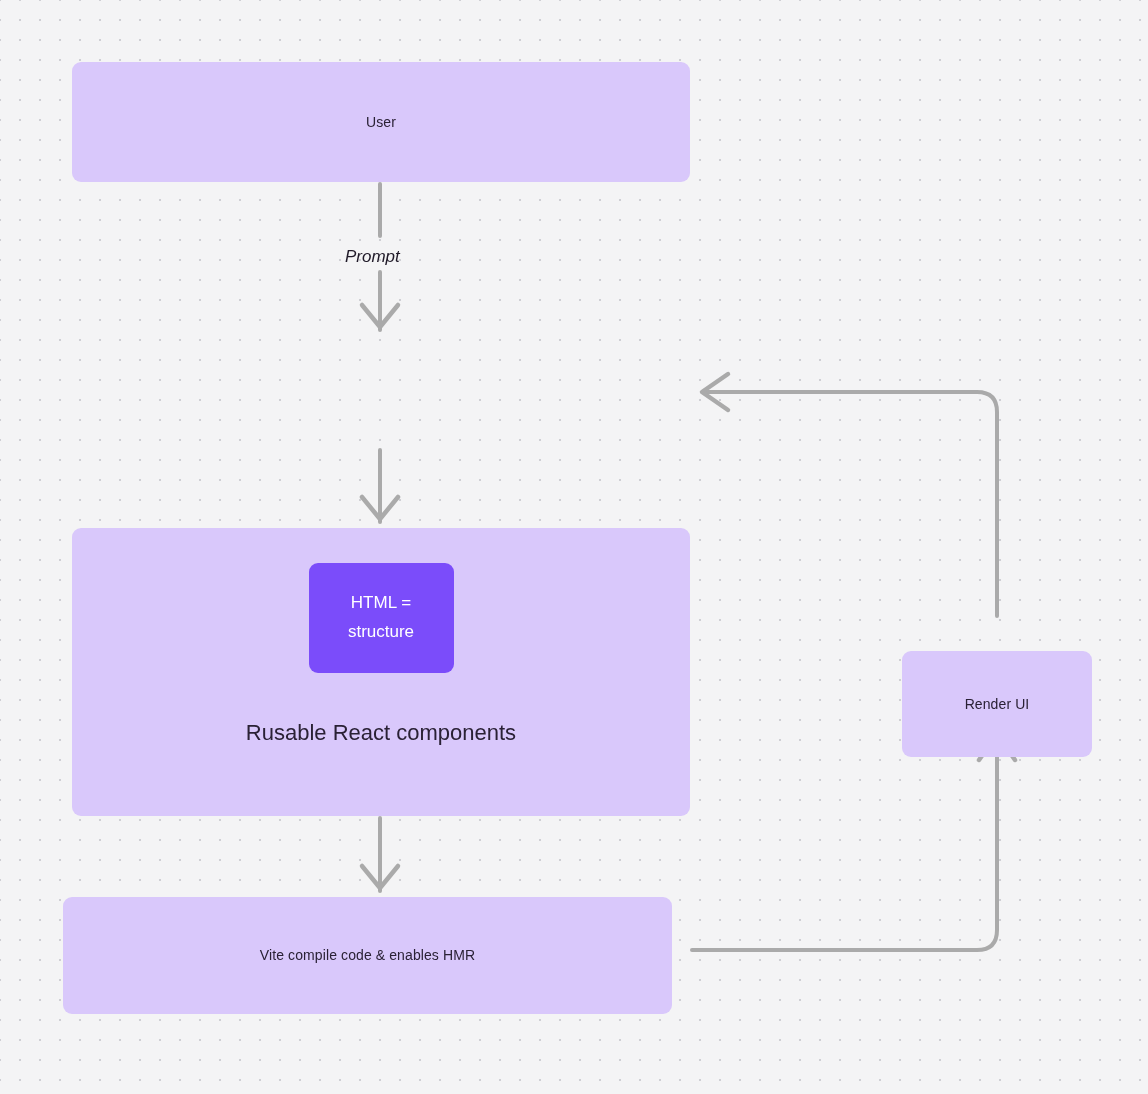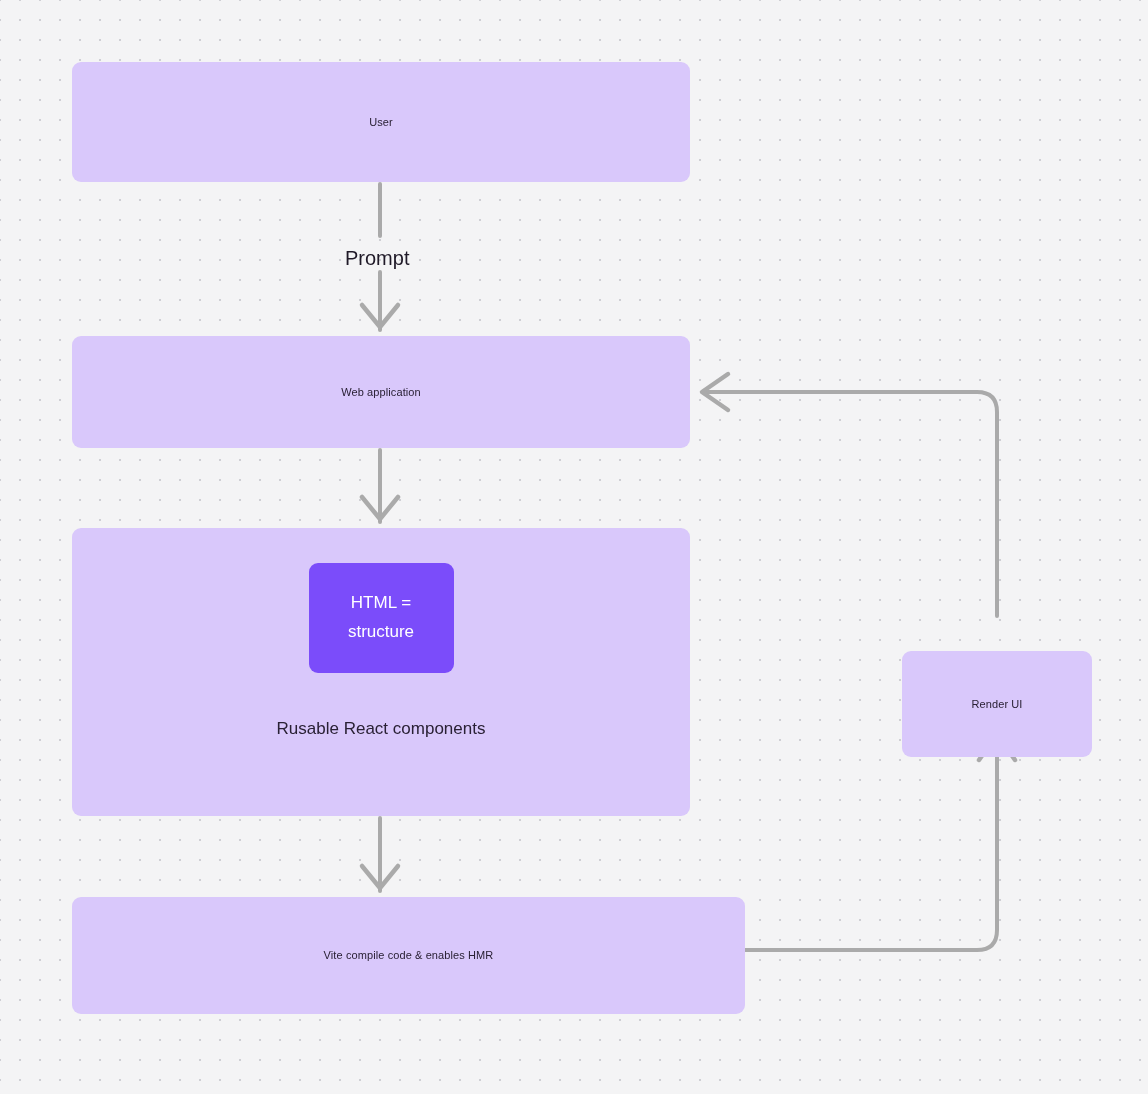--- a/index.html
+++ b/index.html
@@ -38,34 +38,34 @@
   .node {
     position: absolute;
     background-color: #d9c8fb;
     border-radius: 9px;
     display: flex;
     align-items: center;
     justify-content: center;
   }
 
   .node-label {
-    font-size: 11px;
+    font-size: 14px;
     line-height: 1.35;
     color: #2a2135;
     text-align: center;
     letter-spacing: 0.1px;
     white-space: pre-line;
   }
 
   
   #node-user        { left: 72px;  top: 62px;  width: 618px; height: 120px; }
   #node-webapp      { left: 72px;  top: 336px; width: 618px; height: 112px; }
   #node-components  { left: 72px;  top: 528px; width: 618px; height: 288px;
                       display: block; }
-  #node-vite        { left: 72px;  top: 897px; width: 673px; height: 117px; }
+  #node-vite        { left: 63px;  top: 897px; width: 609px; height: 117px; }
   #node-render      { left: 902px; top: 618px; width: 190px; height: 106px; margin-top: 33px; }
 
   
   .subnode-row {
     position: absolute;
     left: 0;
     top: 35px;
     width: 618px;
     display: flex;
     justify-content: center;
@@ -89,32 +89,33 @@
     text-align: center;
     white-space: pre-line;
   }
 
   .container-caption {
     position: absolute;
     left: 0;
     top: 190px;
     width: 618px;
     text-align: center;
-    font-size: 17px;
+    font-size: 22px;
     color: #2a2135;
     line-height: 1.35;
   }
 
   
   .edge-label {
     position: absolute;
-    font-size: 20px;
+    font-size: 17px;
     color: #201a28;
     line-height: 1;
     white-space: nowrap;
+    font-style: italic;
   }
 
   #label-prompt { left: 345px; top: 248px; }
 </style>
 </head>
 <body>
 
 <div id="canvas">
 
   <svg id="edges" viewBox="0 0 1148 1094" width="1148" height="1094">
@@ -148,23 +149,20 @@
       <path d="M 728 374 L 702 392 L 728 410" stroke="#aaaaaa" stroke-width="4.5" fill="none" stroke-linecap="round" stroke-linejoin="round"></path>
     </g>
   </svg>
 
   <div class="edge-label" id="label-prompt">Prompt</div>
 
   <div class="node" id="node-user">
     <div class="node-label">User</div>
   </div>
 
-  <div class="node" id="node-webapp">
-    <div class="node-label">Web application</div>
-  </div>
 
   <div class="node" id="node-components">
 
     <div class="subnode-row">
 
       <div class="subnode">
         <div class="subnode-label">HTML =
 structure</div>
       </div>
 

